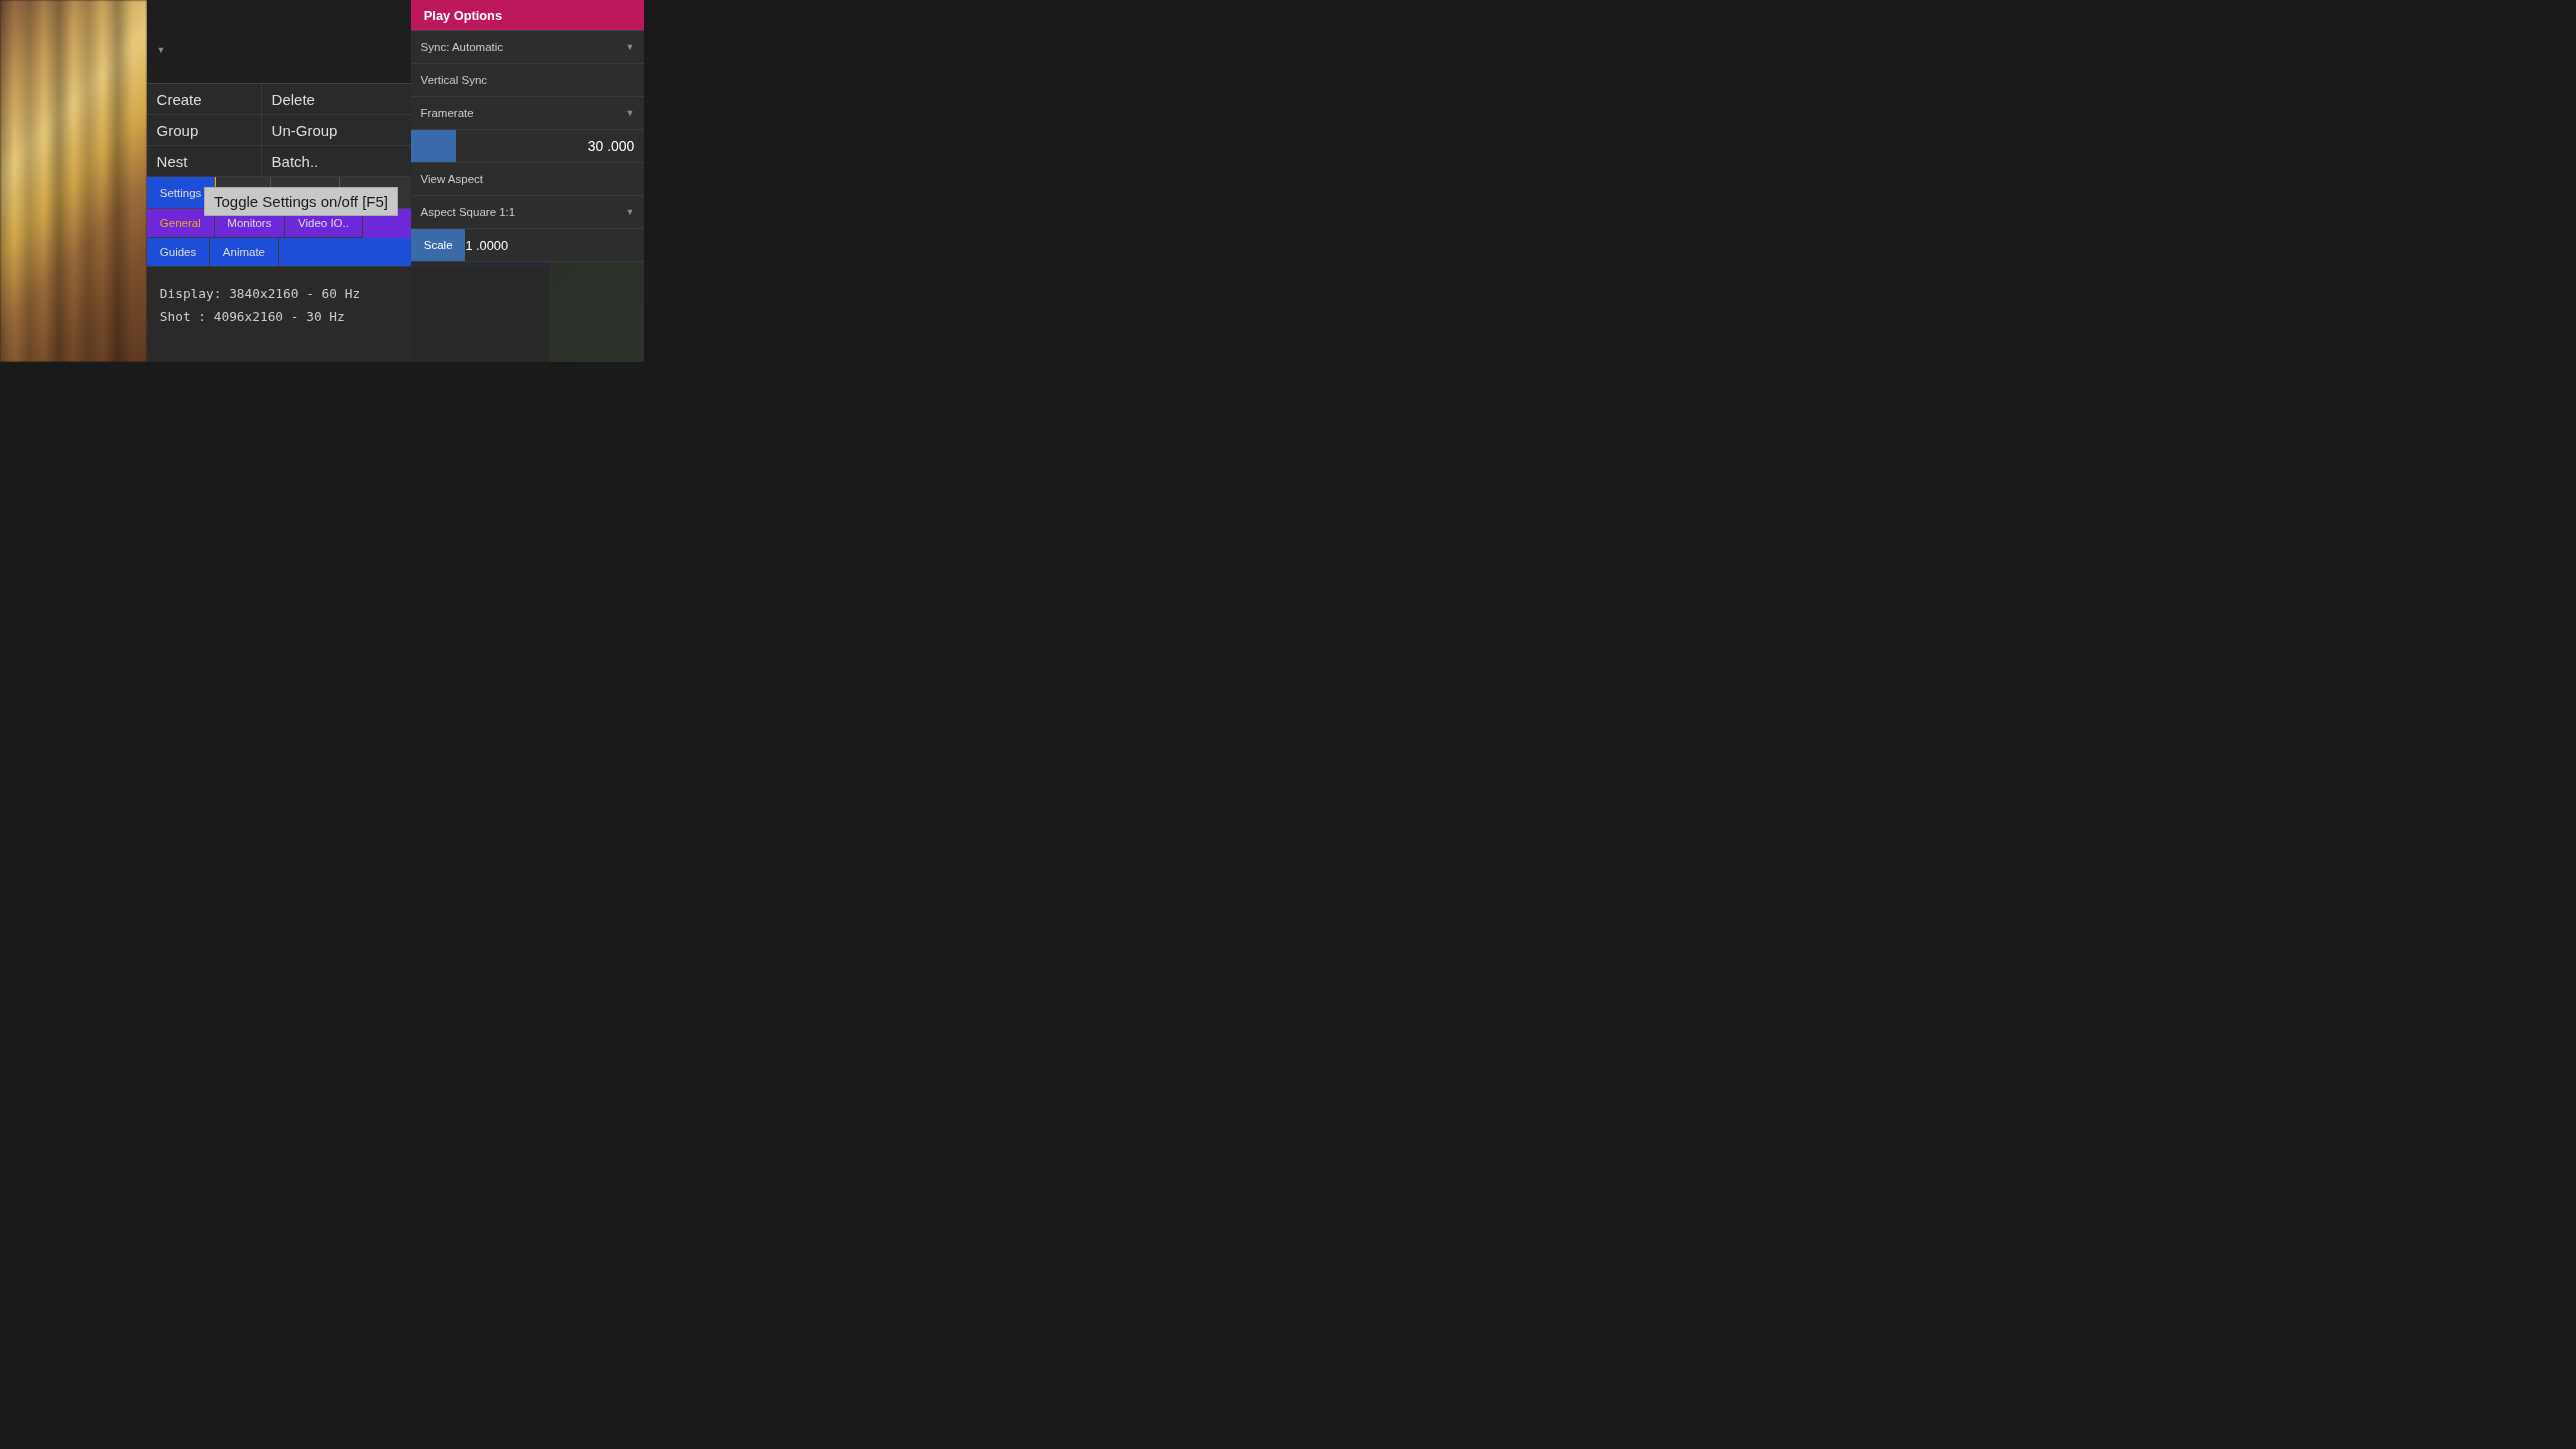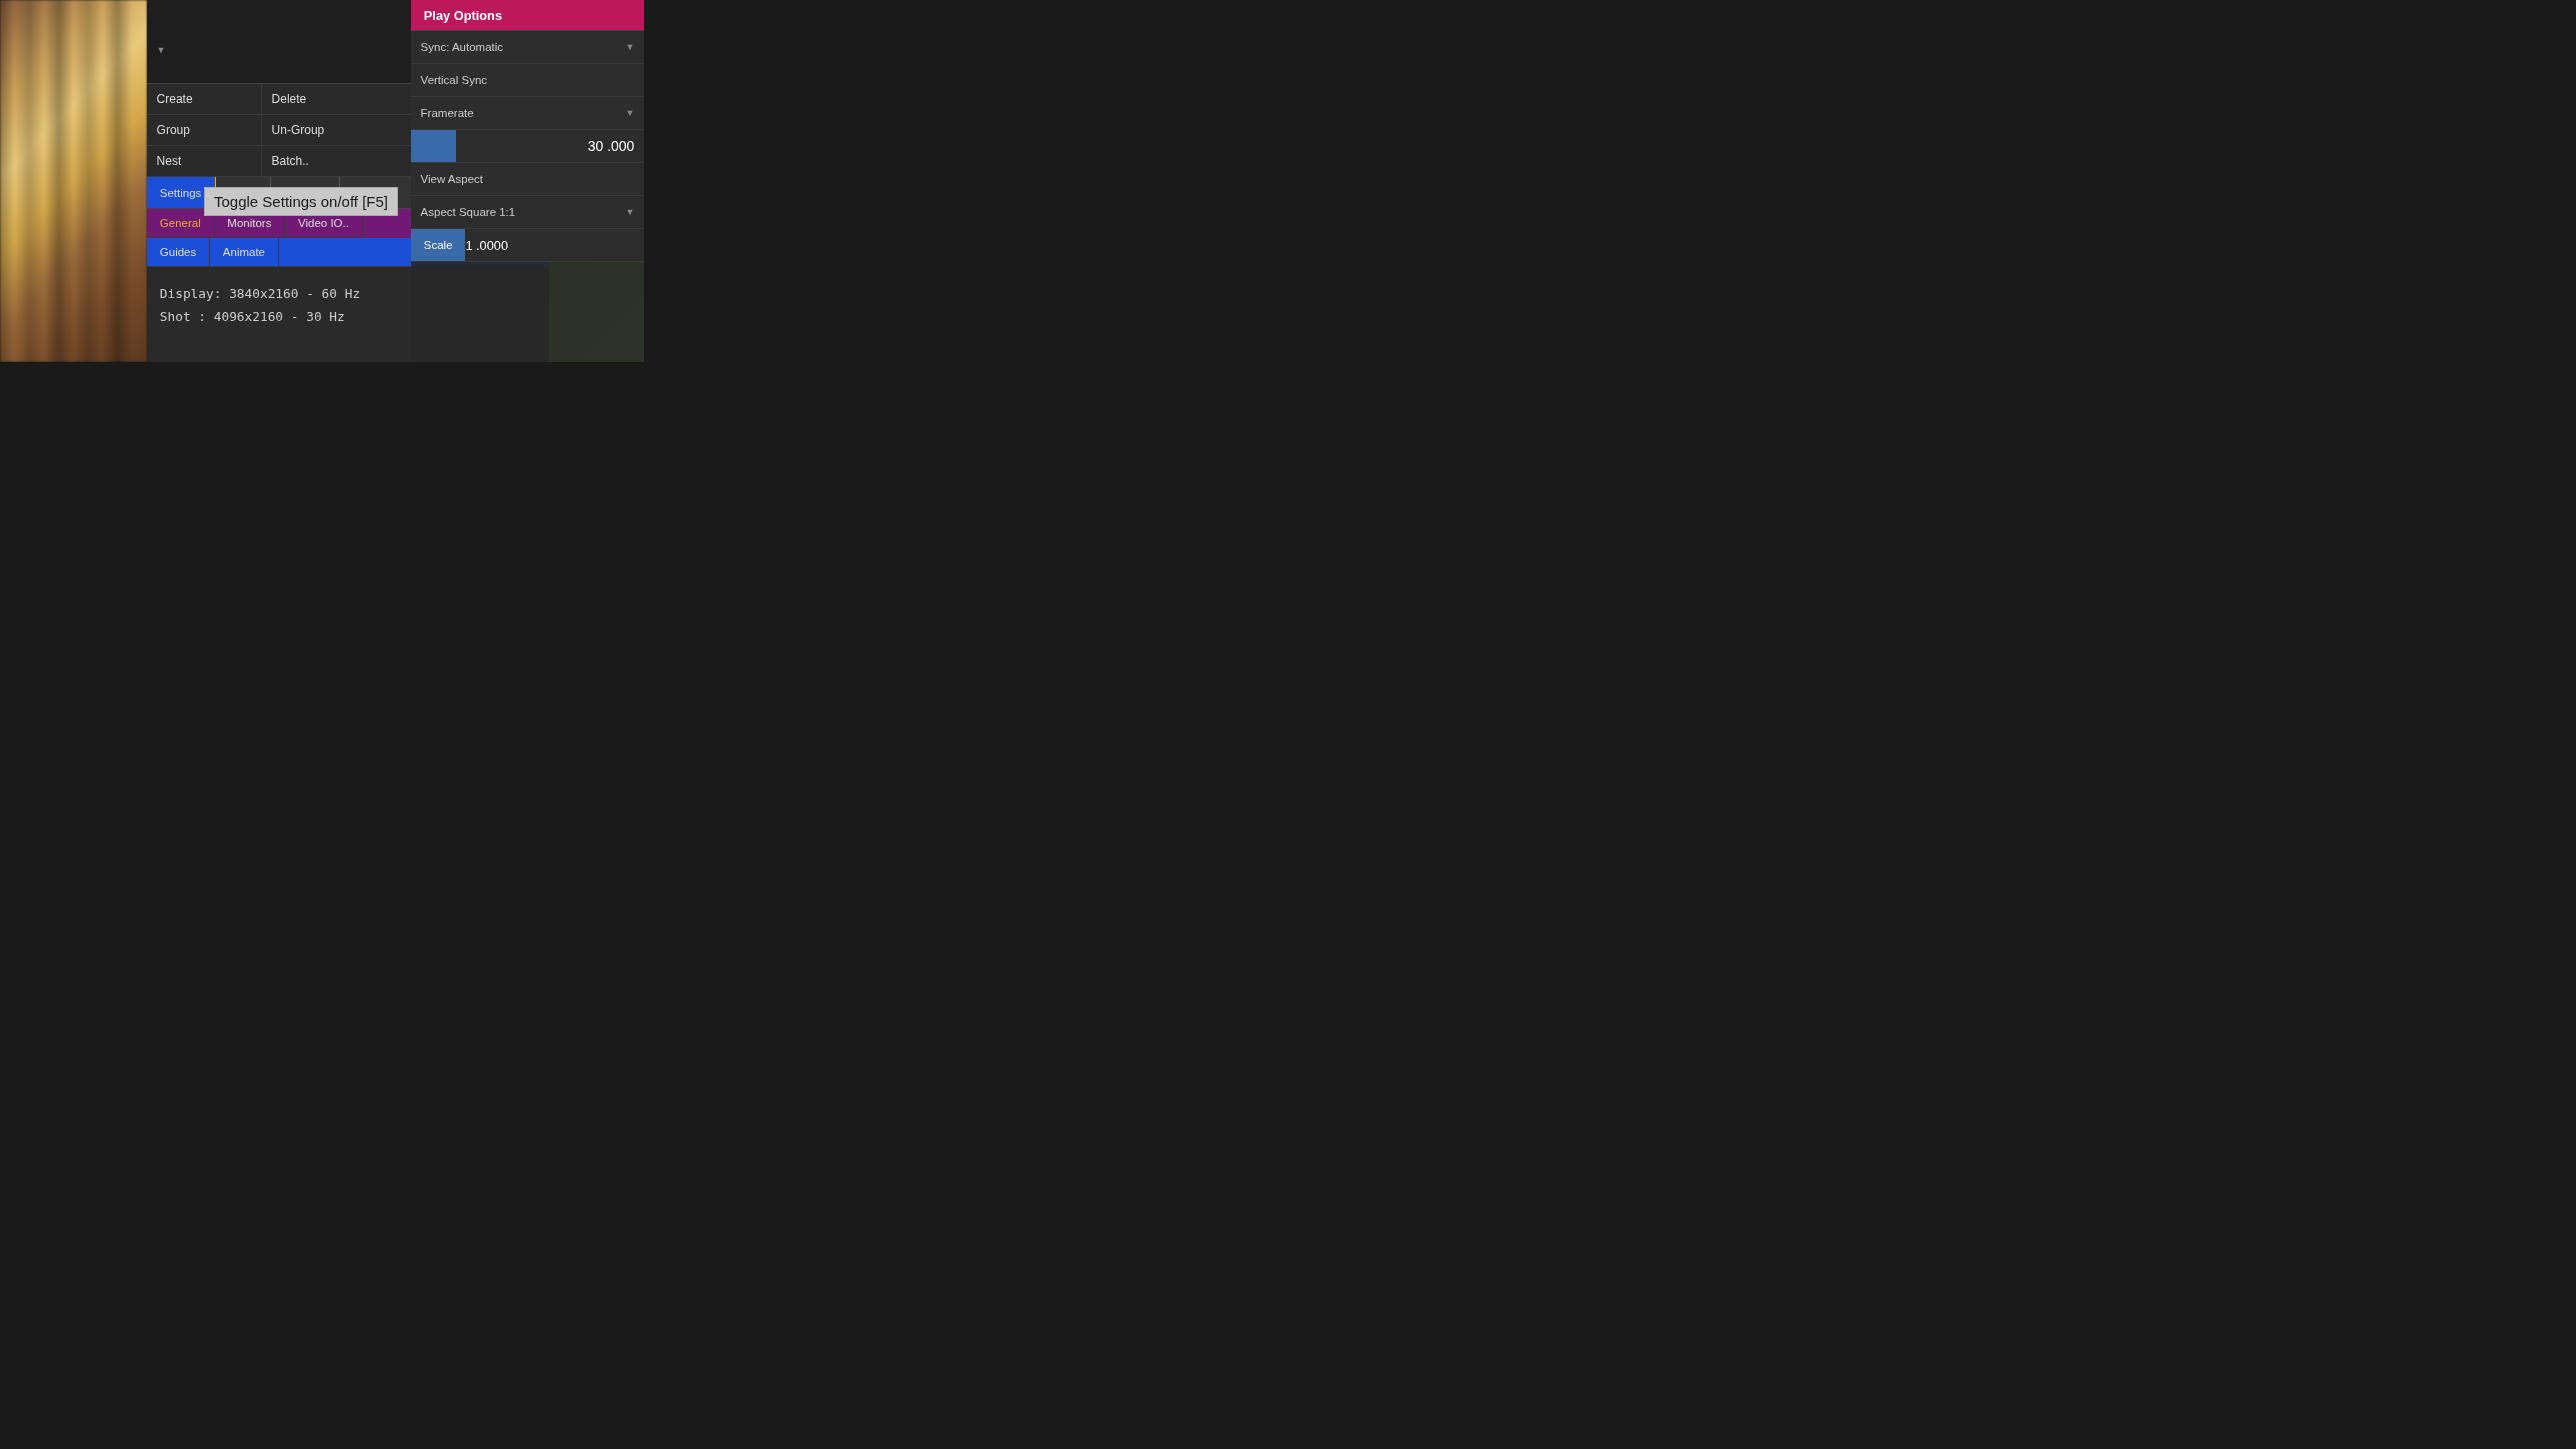--- a/index.html
+++ b/index.html
@@ -100,21 +100,21 @@
       height: 31px;
       border-bottom: 0.6px solid #3a3a3a;
     }
 
     .menu-cell {
       display: flex;
       align-items: center;
       justify-content: flex-start;
       padding: 0 9.6px;
       color: #ddd;
-      font-size: 12px;
+      font-size: 15px;
       border-right: 0.6px solid #3a3a3a;
       cursor: pointer;
     }
 
     .menu-cell-icon {
       display: flex;
       align-items: center;
       justify-content: center;
       width: 32px;
       color: #ccc;
@@ -153,21 +153,21 @@
     .tab-separator {
       width: 1.3px;
       background: #f5a623;
       height: 100%;
     }
 
     
     .sub-tabs {
       display: flex;
       height: 29px;
-      background: #701a75;
+      background: #6d28d9;
     }
 
     .sub-tab {
       display: flex;
       align-items: center;
       justify-content: flex-start;
       padding: 0 12.8px;
       color: #f5a623;
       font-size: 11.5px;
       cursor: pointer;

